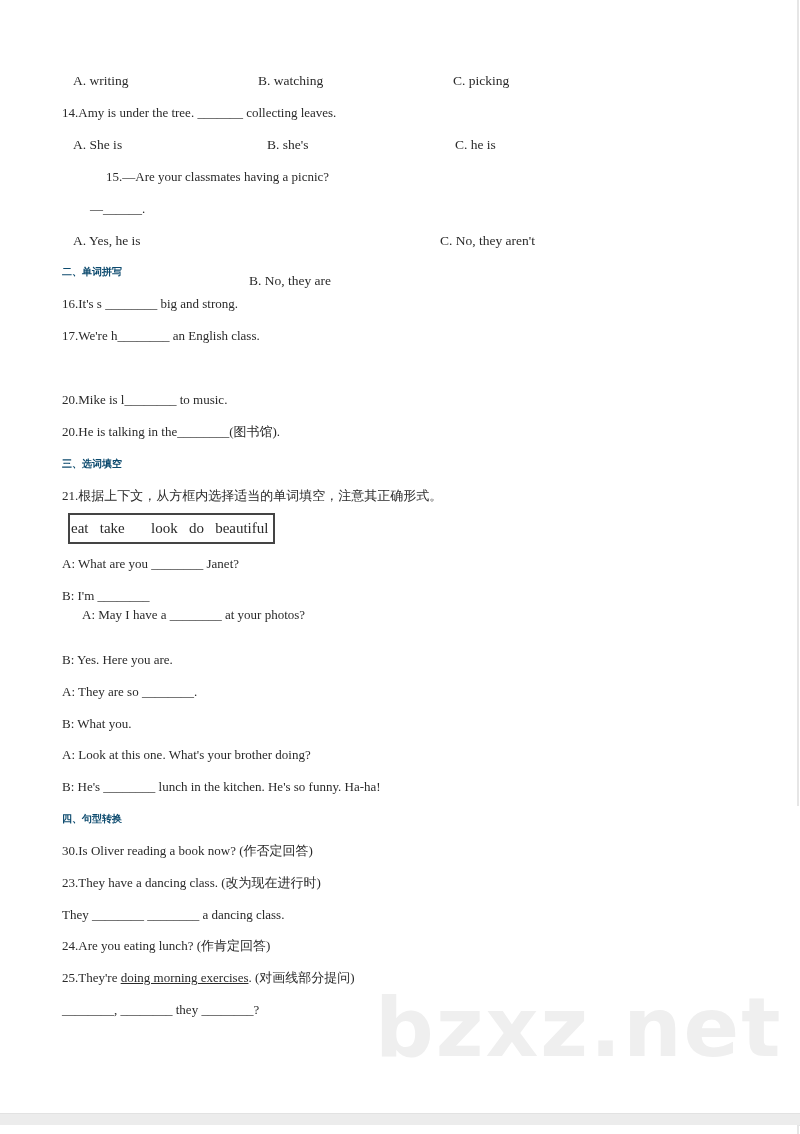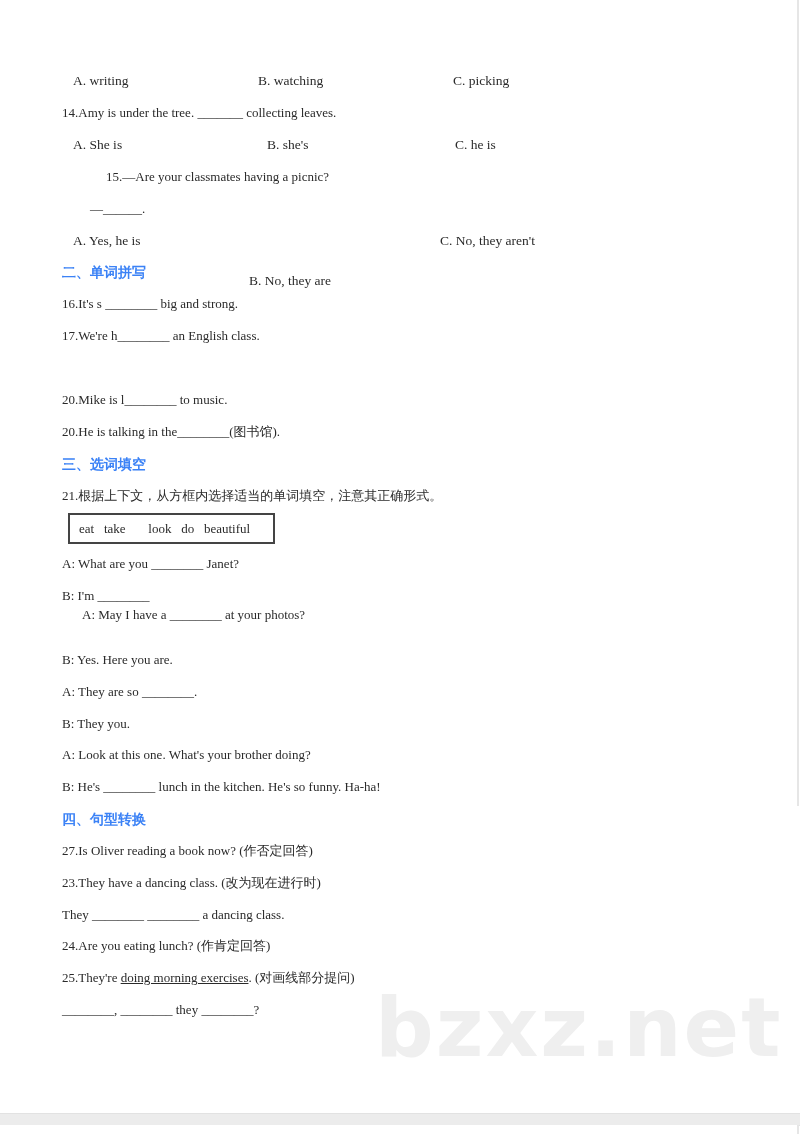--- a/index.html
+++ b/index.html
@@ -19,28 +19,28 @@
     }
     .next-page {
       position: absolute; left: 0; top: 1125px; width: 797px; height: 9px;
       background: #ffffff; border-right: 2px solid #e6e6e6;
     }
     .line {
       position: absolute; font-size: 13px; line-height: 18px; white-space: pre; text-align: right;
     }
     .opt { position: absolute; font-size: 13.5px; line-height: 18px; white-space: pre; }
     .heading {
-      position: absolute; left: 62px; font-size: 14px; font-weight: bold; line-height: 20px;
-      font-family: "DejaVu Sans", sans-serif; color: #3b82f6;
+      position: absolute; left: 62px; font-size: 10px; font-weight: bold; line-height: 20px;
+      font-family: "DejaVu Sans", sans-serif; color: #0c4a6e;
     }
     .u { text-decoration: underline; margin-top: 28px; }
     .word-box {
       position: absolute; left: 68px; top: 513px; width: 207px; height: 31px;
       border: 2px solid #444; box-sizing: border-box;
-      font-size: 13px; line-height: 27px; white-space: pre; padding-left: 9px;
+      font-size: 15px; line-height: 27px; white-space: pre; padding-left: 1px;
     }
     .watermark {
       position: absolute; left: 375px; top: 988px;
       font-family: "DejaVu Sans", sans-serif; font-weight: bold;
       font-size: 82px; line-height: 80px; color: #efefef; letter-spacing: 2px;
     }
   </style>
 </head>
 <body>
 
@@ -69,26 +69,26 @@
 
   <div class="heading" style="top:454px;">三、选词填空</div>
   <div class="line" style="left:62px; top:487px;">21.根据上下文，从方框内选择适当的单词填空，注意其正确形式。</div>
   <div class="word-box">eat   take       look   do   beautiful</div>
 
   <div class="line" style="left:62px; top:555px;">A: What are you ________ Janet?</div>
   <div class="line" style="left:62px; top:587px;">B: I'm ________</div>
   <div class="line" style="left:62px; top:606px;margin-left:20px;">A: May I have a ________ at your photos?</div>
   <div class="line" style="left:62px; top:651px;">B: Yes. Here you are.</div>
   <div class="line" style="left:62px; top:683px;">A: They are so ________.</div>
-  <div class="line" style="left:62px; top:715px;">B: They you.</div>
+  <div class="line" style="left:62px; top:715px;">B: What you.</div>
   <div class="line" style="left:62px; top:746px;">A: Look at this one. What's your brother doing?</div>
   <div class="line" style="left:62px; top:778px;">B: He's ________ lunch in the kitchen. He's so funny. Ha-ha!</div>
 
   <div class="heading" style="top:809px;">四、句型转换</div>
-  <div class="line" style="left:62px; top:842px;">27.Is Oliver reading a book now? (作否定回答)</div>
+  <div class="line" style="left:62px; top:842px;">30.Is Oliver reading a book now? (作否定回答)</div>
   <div class="line" style="left:62px; top:874px;">23.They have a dancing class. (改为现在进行时)</div>
   <div class="line" style="left:62px; top:906px;">They ________ ________ a dancing class.</div>
   <div class="line" style="left:62px; top:937px;">24.Are you eating lunch? (作肯定回答)</div>
   <div class="line" style="left:62px; top:969px;"><span>25.They're </span><span class="u">doing morning exercises</span><span>. (对画线部分提问)</span></div>
   <div class="line" style="left:62px; top:1001px;">________, ________ they ________?</div>
 
   <div class="watermark">bzxz.net</div>
 </div>
 
 <div class="gap-strip"></div>

